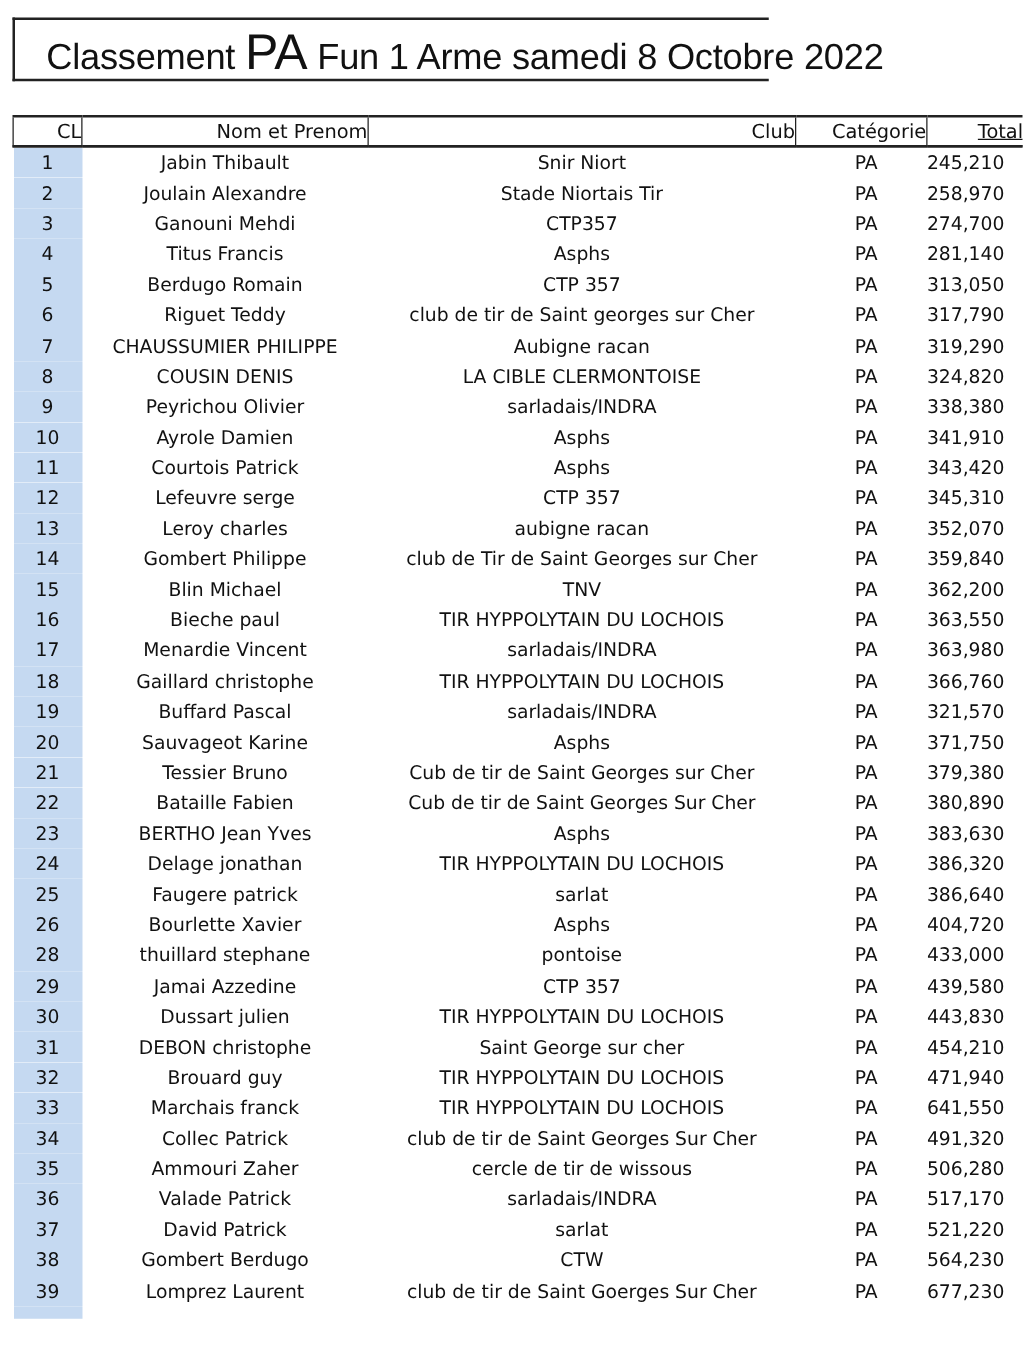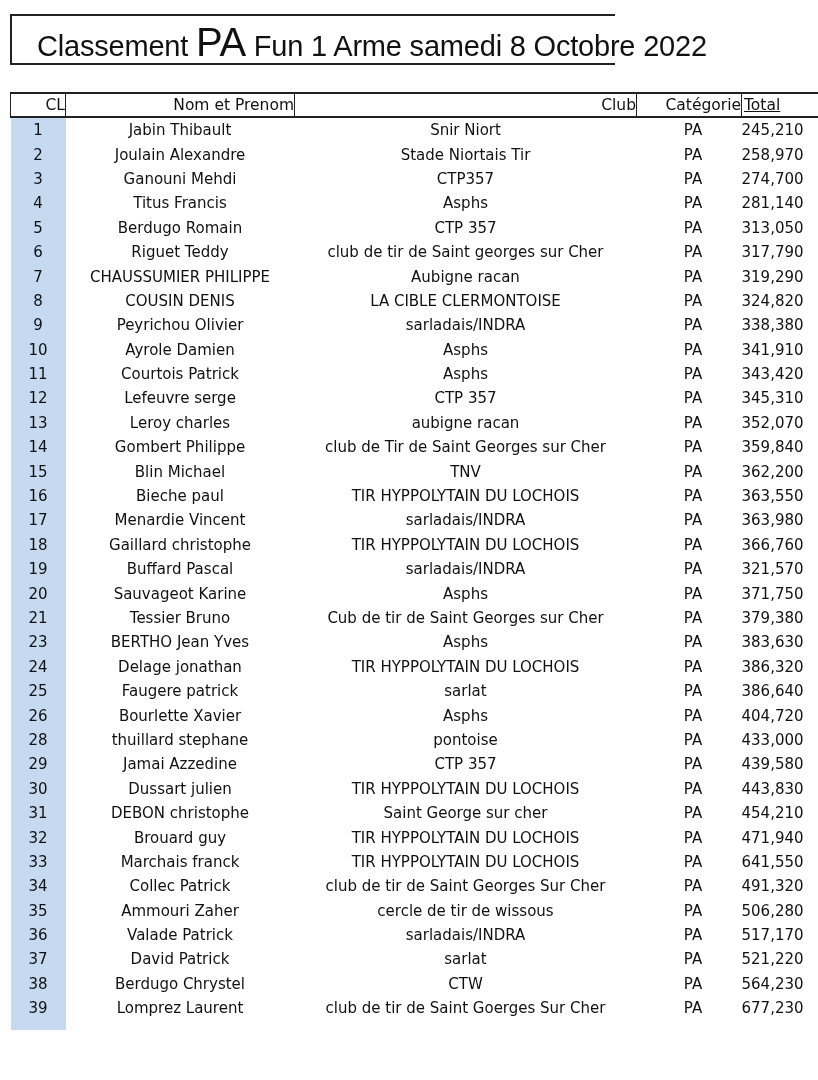--- a/index.html
+++ b/index.html
@@ -59,21 +59,21 @@
       height: 22px;
       padding: 0;
       border-top: 2px solid #222;
       border-bottom: 2px solid #222;
       border-right: 1px solid #222;
       text-align: right;
       font-size: 15.5px;
       line-height: 20px;
     }
     table.results th:first-child { border-left: 1px solid #222; }
-    table.results th:last-child { text-align: left; padding-left: 2px; border-right: none; text-decoration: underline; }
+    table.results th:last-child { text-align: right; padding-left: 2px; border-right: none; text-decoration: underline; }
     table.results td {
       padding: 0;
       height: 24.4px;
       line-height: 24px;
       text-align: center;
       white-space: nowrap;
       overflow: hidden;
     }
     table.results td.cl {
       background: #c5d9f1;
@@ -256,20 +256,27 @@
         <td class="total">371,750</td>
       </tr>
       <tr>
         <td class="cl">21</td>
         <td class="name">Tessier Bruno</td>
         <td class="club">Cub de tir de Saint Georges sur Cher</td>
         <td class="cat">PA</td>
         <td class="total">379,380</td>
       </tr>
       <tr>
+        <td class="cl">22</td>
+        <td class="name">Bataille Fabien</td>
+        <td class="club">Cub de tir de Saint Georges Sur Cher</td>
+        <td class="cat">PA</td>
+        <td class="total">380,890</td>
+      </tr>
+      <tr>
         <td class="cl">23</td>
         <td class="name">BERTHO Jean Yves</td>
         <td class="club">Asphs</td>
         <td class="cat">PA</td>
         <td class="total">383,630</td>
       </tr>
       <tr>
         <td class="cl">24</td>
         <td class="name">Delage jonathan</td>
         <td class="club">TIR HYPPOLYTAIN DU LOCHOIS</td>
@@ -355,21 +362,21 @@
       </tr>
       <tr>
         <td class="cl">37</td>
         <td class="name">David Patrick</td>
         <td class="club">sarlat</td>
         <td class="cat">PA</td>
         <td class="total">521,220</td>
       </tr>
       <tr>
         <td class="cl">38</td>
-        <td class="name">Berdugo Chrystel</td>
+        <td class="name">Gombert Berdugo</td>
         <td class="club">CTW</td>
         <td class="cat">PA</td>
         <td class="total">564,230</td>
       </tr>
       <tr>
         <td class="cl">39</td>
         <td class="name">Lomprez Laurent</td>
         <td class="club">club de tir de Saint Goerges Sur Cher</td>
         <td class="cat">PA</td>
         <td class="total">677,230</td>

